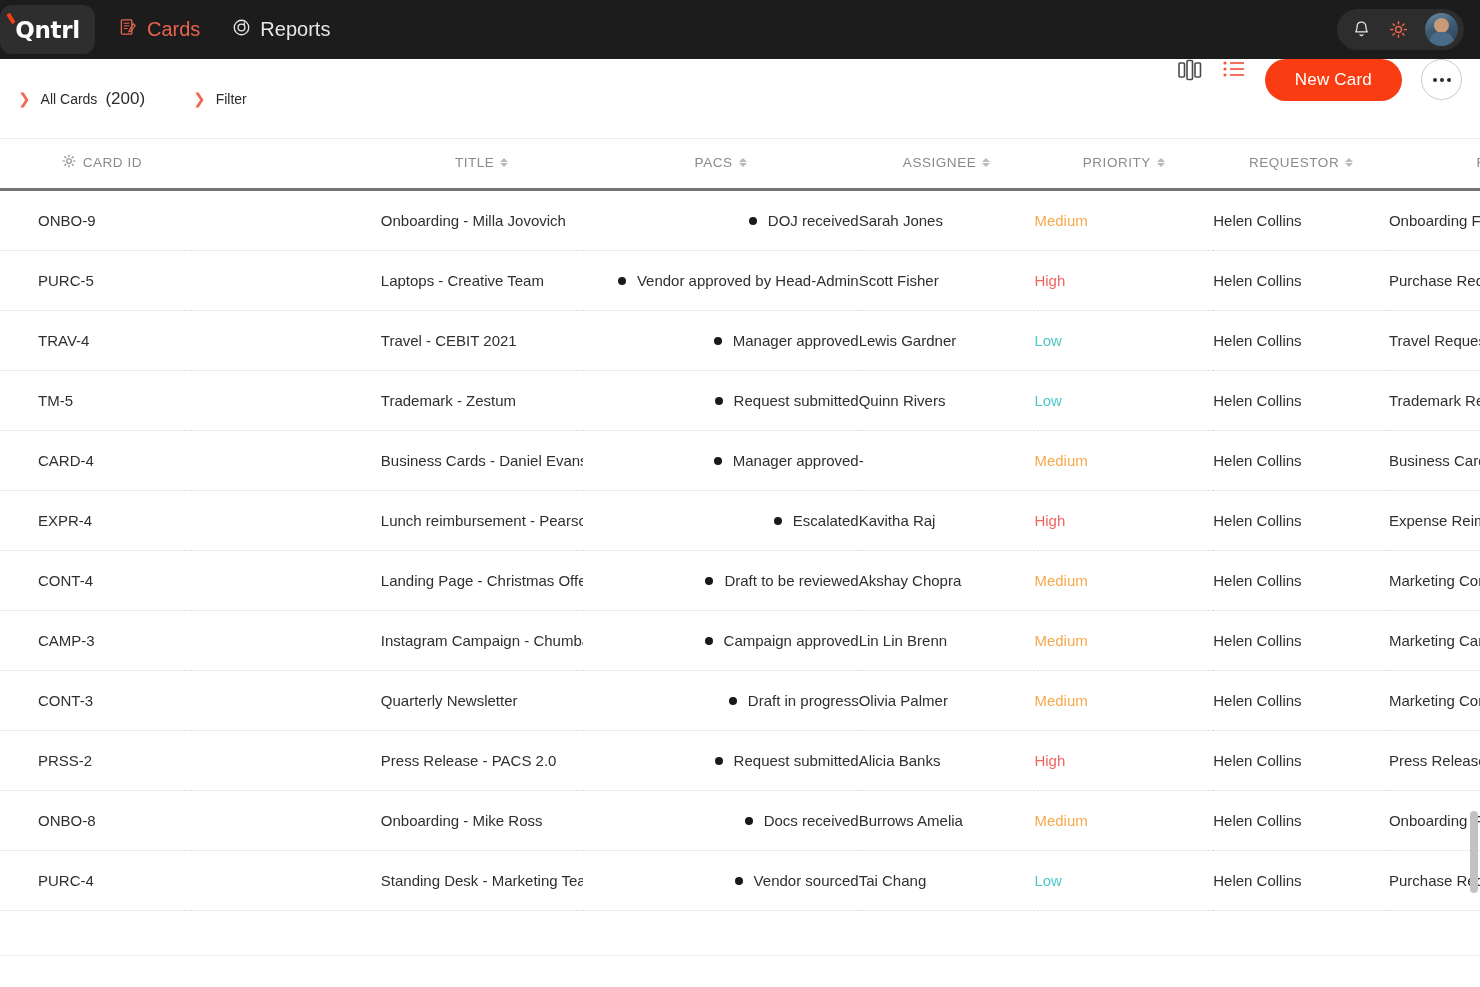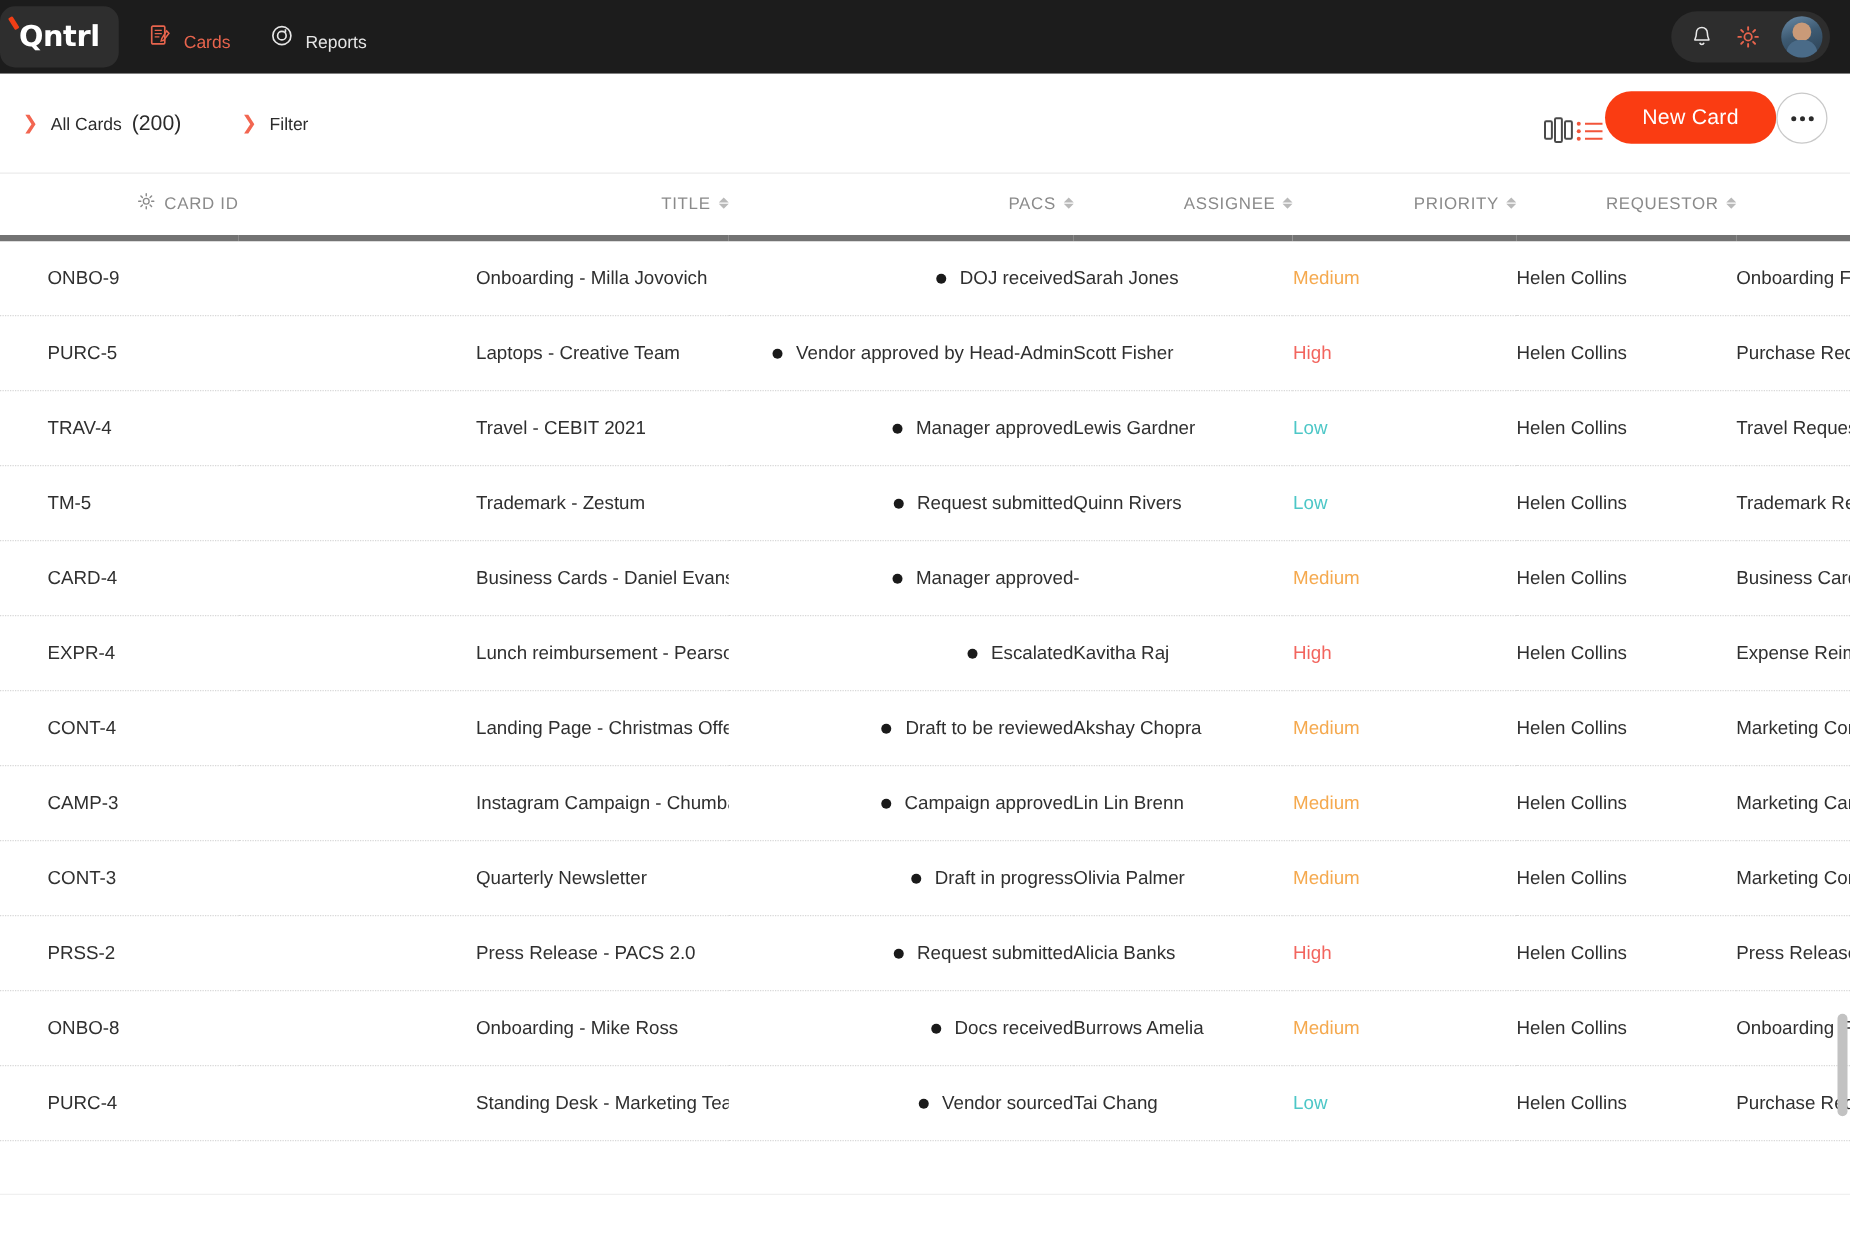--- a/index.html
+++ b/index.html
@@ -33,22 +33,22 @@
   .logo-tail {
     position: absolute;
     left: 9px; top: 13px;
     width: 4px; height: 11px;
     background: #f03e16;
     transform: rotate(-32deg);
     border-radius: 1px;
   }
   .nav-items { display: flex; align-items: center; margin-left: 22px; gap: 28px; }
   .nav-item {
-    display: flex; align-items: flex-end; gap: 9px;
-    font-size: 14px;
+    display: flex; align-items: flex-start; gap: 9px;
+    font-size: 20px;
     cursor: pointer;
     padding: 4px 2px;
   }
   .nav-item.active { color: #e8644d; }
   .nav-item.inactive { color: #e6e6e6; }
 
   .nav-right {
     position: absolute; right: 16px; top: 9px;
     height: 41px;
     background: #2d2d2d;
@@ -85,21 +85,21 @@
   .tb-group { display: flex; align-items: center; cursor: pointer; }
   .tb-chevron {
     color: #f26651; font-size: 15px; line-height: 1;
     margin-right: 10px; font-weight: 500;
   }
   .tb-label { font-size: 14px; color: #2b2b2b; }
   .tb-count { font-size: 17px; color: #2b2b2b; margin-left: 8px; }
 
   .toolbar-right {
     position: absolute; right: 18px; top: 0; height: 56px;
-    display: flex; align-items: flex-end; 
+    display: flex; align-items: flex-start; gap: 19px;
   }
   .icon-btn { cursor: pointer; display: flex; align-items: center; justify-content: center; }
   .btn-newcard {
     background: #fa3c12;
     color: #ffffff;
     border: none;
     border-radius: 22px;
     height: 42px;
     padding: 0 30px;
     font-size: 17px;
@@ -116,27 +116,27 @@
     gap: 3px;
     cursor: pointer;
   }
   .dot3 { width:4px; height:4px; border-radius:50%; background:#2b2b2b; }
 
   
   .table-wrap { width: 1480px; height: 848px; position: relative; overflow: hidden; }
   table.grid { width: 1620px; border-collapse: collapse; table-layout: fixed; }
 
   thead th {
-    text-align: right;
+    text-align: center;
     font-size: 13.5px;
     font-weight: normal;
     color: #8a8a8a;
     letter-spacing: 0.55px;
     padding: 14px 0 16px 0;
-    border-bottom: 5px solid #737373;
+    border-bottom: 3px solid #737373;
     vertical-align: middle;
     white-space: nowrap;
   }
   th .hdr { display: inline-flex; align-items: center; gap: 6px; }
   .sort-ico { display:inline-flex; flex-direction:column; line-height:0; gap:1px; }
   .sort-ico i {
     display:block; width:0; height:0;
     border-left:4px solid transparent; border-right:4px solid transparent;
   }
   .sort-ico i.up { border-bottom:4px solid #b9b9b9; }

